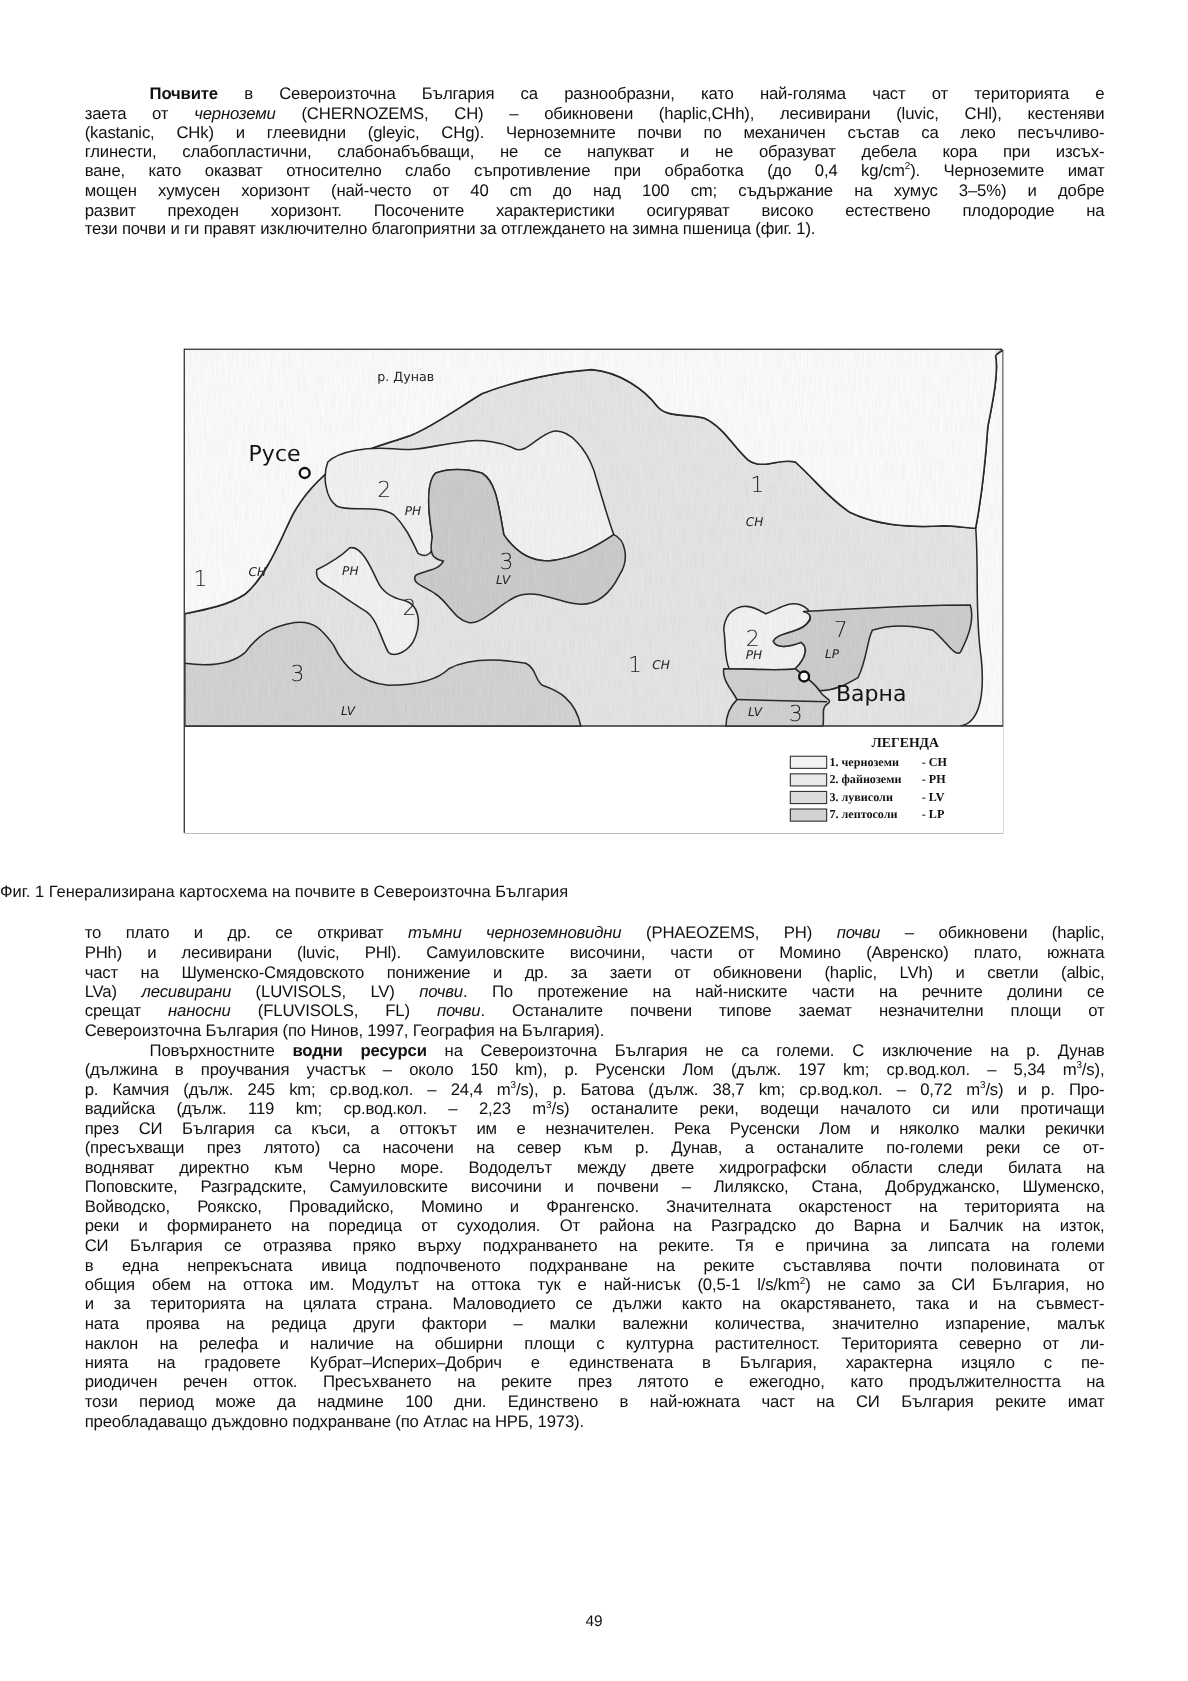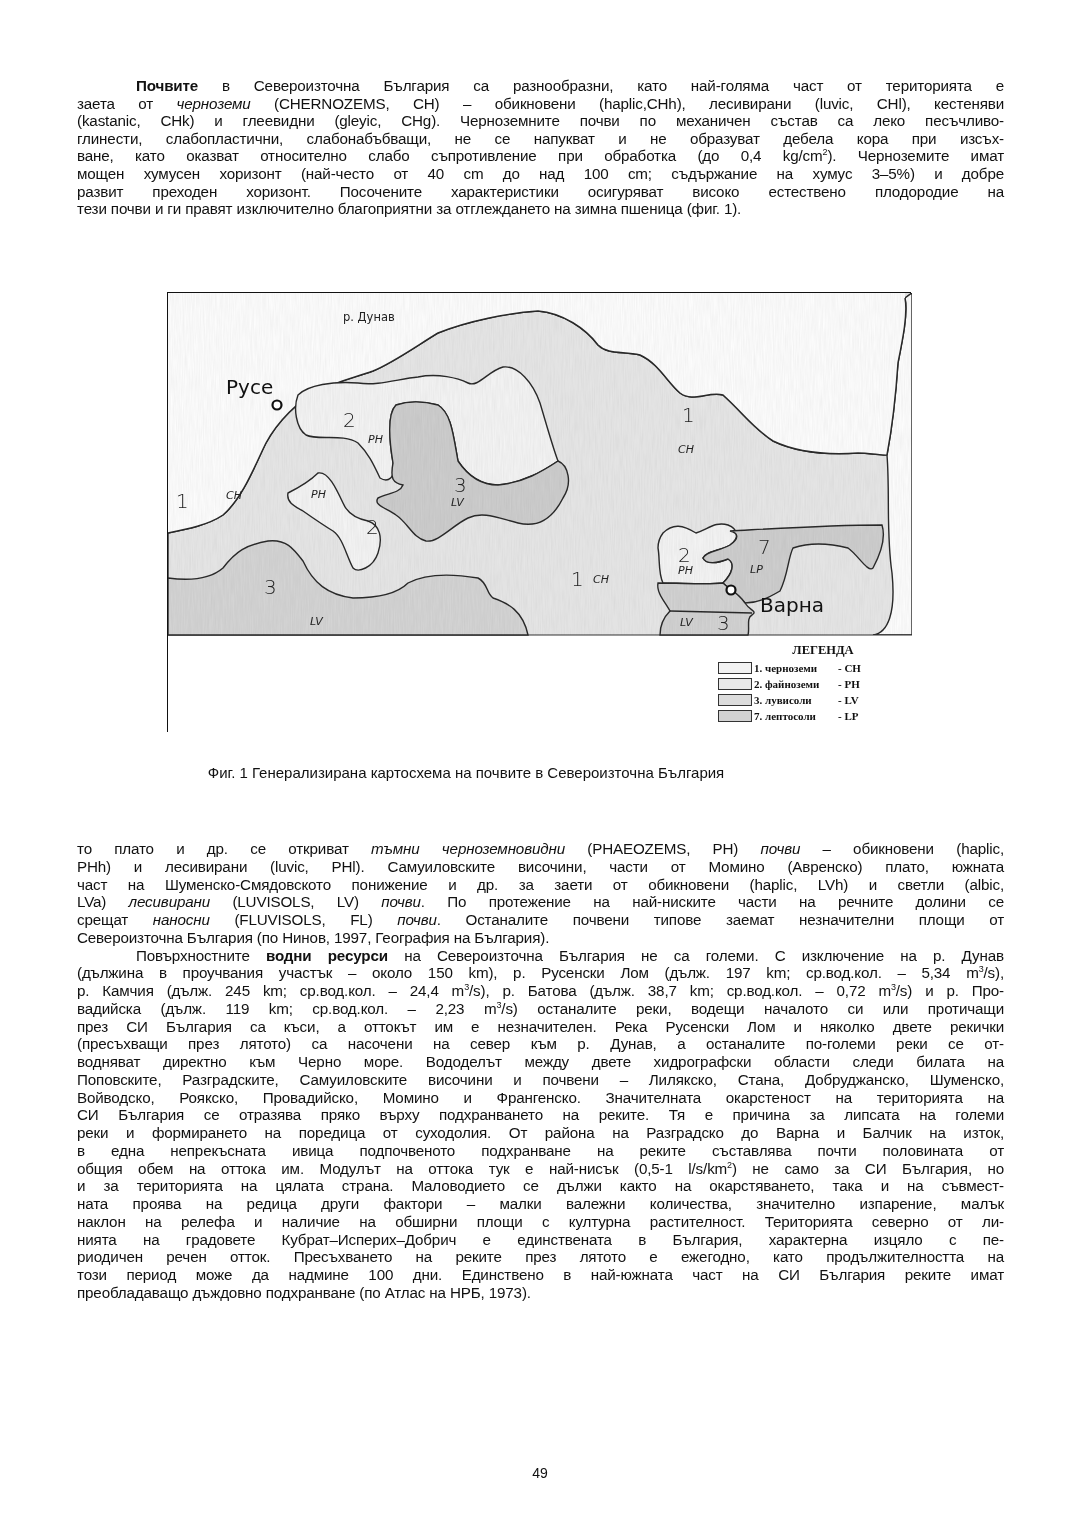--- a/index.html
+++ b/index.html
@@ -10,37 +10,37 @@
           text-align: justify; text-align-last: justify; overflow: visible; }
   .line.last { text-align-last: left; }
   .line.indent { padding-left: 59px; }
   .line .i { font-style: italic; }
   .line .bi { font-weight: bold; }
   .line sup { font-size: 9px; line-height: 0; vertical-align: 6px; }
   #p1 { top: 77px; }
   #p2 { top: 840px; }
   #p2 .line { height: 17.75px; line-height: 17.75px; }
 
-  .figure-frame { position: absolute; left: 167px; top: 292px; width: 744px; height: 440px;
+  .figure-frame { position: absolute; left: 167px; top: 317px; width: 744px; height: 440px;
                   border: 1.5px solid #111; box-sizing: border-box; background: #e5e5e5; }
   .figure-frame svg { position: absolute; left: 0; top: 0; }
   .map-label { position: absolute; font-family: "DejaVu Sans", sans-serif; color: #222; }
   .map-num { font-size: 20px; font-weight: 300; }
   .map-abbr { font-size: 11px; font-style: italic; }
   .map-city { font-size: 20px; color: #111; }
   .map-river { font-size: 11.5px; color: #222; }
 
   .legend { position: absolute; left: 550px; top: 350px; width: 190px; font-family: "Liberation Serif", serif; color: #111; }
   .legend-title { text-align: center; font-weight: bold; font-size: 12.5px; margin-left: 20px; margin-bottom: 2px; }
   .legend-row { display: flex; align-items: center; height: 16px; font-size: 11px; font-weight: bold; }
   .legend-swatch { width: 32px; height: 10px; border: 1px solid #333; margin-right: 2px; }
   .legend-name { width: 84px; }
   .legend-abbr { width: 40px; }
 
-  .caption { position: absolute; left: 0; width: 932px; top: 764px; text-align: center; font-size: 15px; }
+  .caption { position: absolute; left: 0; width: 932px; top: 802px; font-size: 15px; }
   .page-number { position: absolute; left: 0; width: 1080px; top: 1465px; text-align: center; font-size: 14px; }
 </style>
 </head>
 <body>
 
 <div class="para" id="p1">
     <span class="line indent"><span class="bi">Почвите</span><span> в Североизточна България са разнообразни, като най-голяма част от територията е</span></span>
     <span class="line"><span>заета от </span><span class="i">черноземи</span><span> (CHERNOZEMS, CH) – обикновени (haplic,CHh), лесивирани (luvic, CHl), кестеняви</span></span>
     <span class="line"><span>(kastanic, CHk) и глеевидни (gleyic, CHg). Черноземните почви по механичен състав са леко песъчливо-</span></span>
     <span class="line"><span>глинести, слабопластични, слабонабъбващи, не се напукват и не образуват дебела кора при изсъх-</span></span>
@@ -146,27 +146,27 @@
     <span class="line"><span>то плато и др. се откриват </span><span class="i">тъмни черноземновидни</span><span> (PHAEOZEMS, PH) </span><span class="i">почви</span><span> – обикновени (haplic,</span></span>
     <span class="line"><span>PHh) и лесивирани (luvic, PHl). Самуиловските височини, части от Момино (Авренско) плато, южната</span></span>
     <span class="line"><span>част на Шуменско-Смядовското понижение и др. за заети от обикновени (haplic, LVh) и светли (albic,</span></span>
     <span class="line"><span>LVa) </span><span class="i">лесивирани</span><span> (LUVISOLS, LV) </span><span class="i">почви</span><span>. По протежение на най-ниските части на речните долини се</span></span>
     <span class="line"><span>срещат </span><span class="i">наносни</span><span> (FLUVISOLS, FL) </span><span class="i">почви</span><span>. Останалите почвени типове заемат незначителни площи от</span></span>
     <span class="line last"><span>Североизточна България (по Нинов, 1997, География на България).</span></span>
     <span class="line indent"><span>Повърхностните </span><span class="bi">водни ресурси</span><span> на Североизточна България не са големи. С изключение на р. Дунав</span></span>
     <span class="line"><span>(дължина в проучвания участък – около 150 km), р. Русенски Лом (дълж. 197 km; ср.вод.кол. – 5,34 m</span><sup>3</sup><span>/s),</span></span>
     <span class="line"><span>р. Камчия (дълж. 245 km; ср.вод.кол. – 24,4 m</span><sup>3</sup><span>/s), р. Батова (дълж. 38,7 km; ср.вод.кол. – 0,72 m</span><sup>3</sup><span>/s) и р. Про-</span></span>
     <span class="line"><span>вадийска (дълж. 119 km; ср.вод.кол. – 2,23 m</span><sup>3</sup><span>/s) останалите реки, водещи началото си или протичащи</span></span>
-    <span class="line"><span>през СИ България са къси, а оттокът им е незначителен. Река Русенски Лом и няколко двете рекички</span></span>
+    <span class="line"><span>през СИ България са къси, а оттокът им е незначителен. Река Русенски Лом и няколко малки рекички</span></span>
     <span class="line"><span>(пресъхващи през лятото) са насочени на север към р. Дунав, а останалите по-големи реки се от-</span></span>
     <span class="line"><span>водняват директно към Черно море. Вододелът между двете хидрографски области следи билата на</span></span>
     <span class="line"><span>Поповските, Разградските, Самуиловските височини и почвени – Лилякско, Стана, Добруджанско, Шуменско,</span></span>
     <span class="line"><span>Войводско, Роякско, Провадийско, Момино и Франгенско. Значителната окарстеност на територията на</span></span>
+    <span class="line"><span>реки и формирането на поредица от суходолия. От района на Разградско до Варна и Балчик на изток,</span></span>
     <span class="line"><span>СИ България се отразява пряко върху подхранването на реките. Тя е причина за липсата на големи</span></span>
-    <span class="line"><span>реки и формирането на поредица от суходолия. От района на Разградско до Варна и Балчик на изток,</span></span>
     <span class="line"><span>в една непрекъсната ивица подпочвеното подхранване на реките съставлява почти половината от</span></span>
     <span class="line"><span>общия обем на оттока им. Модулът на оттока тук е най-нисък (0,5-1 l/s/km</span><sup>2</sup><span>) не само за СИ България, но</span></span>
     <span class="line"><span>и за територията на цялата страна. Маловодието се дължи както на окарстяването, така и на съвмест-</span></span>
     <span class="line"><span>ната проява на редица други фактори – малки валежни количества, значително изпарение, малък</span></span>
     <span class="line"><span>наклон на релефа и наличие на обширни площи с културна растителност. Територията северно от ли-</span></span>
     <span class="line"><span>нията на градовете Кубрат–Исперих–Добрич е единствената в България, характерна изцяло с пе-</span></span>
     <span class="line"><span>риодичен речен отток. Пресъхването на реките през лятото е ежегодно, като продължителността на</span></span>
     <span class="line"><span>този период може да надмине 100 дни. Единствено в най-южната част на СИ България реките имат</span></span>
     <span class="line last"><span>преобладаващо дъждовно подхранване (по Атлас на НРБ, 1973).</span></span>
   </div>

